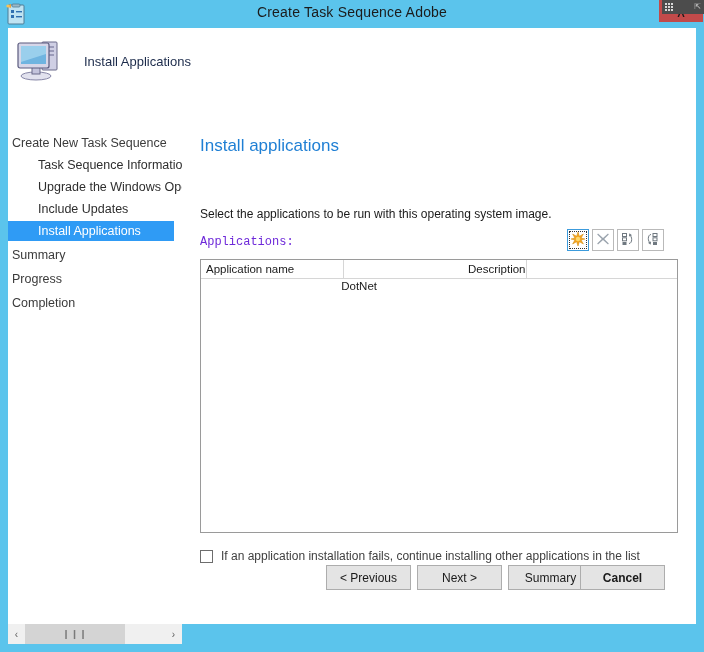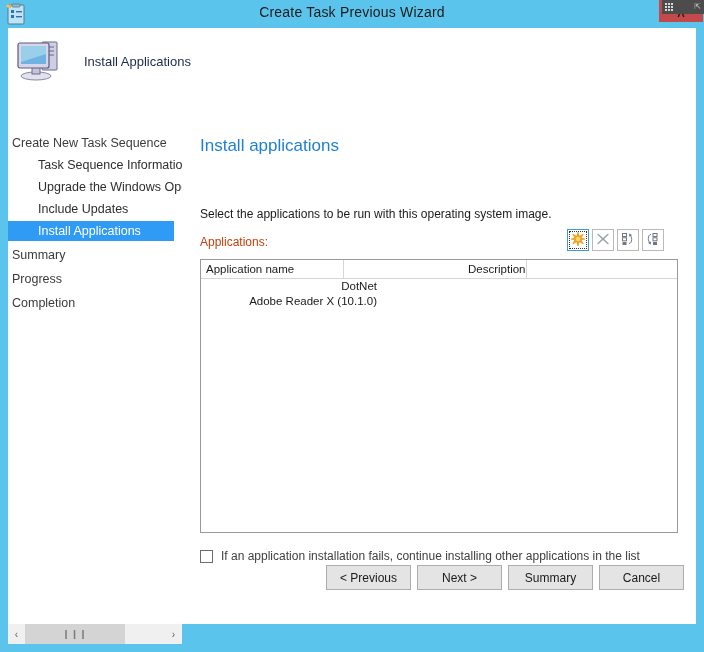--- a/index.html
+++ b/index.html
@@ -83,21 +83,21 @@
     background:#ffffff;
   }
   .page-heading{
     position:absolute;left:18px;top:47px;font-size:17px;color:#1f7fd4;
     font-weight:normal;
   }
   .intro{
     position:absolute;left:18px;top:118px;font-size:12px;color:#1a1a1a;
   }
   .field-label{
-    position:absolute;left:18px;top:146px;font-size:12px;color:#c2410c;
+    position:absolute;left:18px;top:146px;font-size:12px;color:#6d28d9;font-family:Liberation Mono, monospace;
   }
 
   
   .toolbar{
     position:absolute;left:385px;top:140px;display:flex;gap:3px;
   }
   .tool-btn{
     width:22px;height:22px;box-sizing:border-box;
     background:#ffffff;border:1px solid #b9b9b9;
     display:flex;align-items:center;justify-content:center;
@@ -156,21 +156,21 @@
   }
   .btn{
     position:absolute;top:12px;height:25px;width:85px;
     background:#e4e4e4;border:1px solid #adadad;box-sizing:border-box;
     font-family:"Liberation Sans","DejaVu Sans",sans-serif;
     font-size:12px;color:#1a1a1a;cursor:pointer;padding:0;
   }
   .btn.b0{left:318px;}
   .btn.b1{left:409px;}
   .btn.b2{left:500px;}
-  .btn.b3{left:591px;}
+  .btn.b3{left:572px;font-weight:bold;}
 
   
   .scrollbar{
     position:absolute;left:8px;top:624px;width:174px;height:20px;
     background:#f0f0f0;box-sizing:border-box;
   }
   .sb-arrow{
     position:absolute;top:0;width:17px;height:20px;background:#f0f0f0;
     display:flex;align-items:center;justify-content:center;
     font-size:10px;color:#606060;cursor:pointer;
@@ -199,21 +199,21 @@
         <rect x="3" y="2" width="16" height="19" rx="1" fill="#bfe3f2" stroke="#4f7d96" stroke-width="1"></rect>
         <rect x="7" y="1" width="8" height="3" rx="1" fill="#9ab8c6" stroke="#4f7d96" stroke-width=".8"></rect>
         <rect x="6" y="7" width="3" height="3" fill="#2f6fb0"></rect>
         <rect x="11" y="8" width="6" height="1.4" fill="#2f6fb0"></rect>
         <rect x="6" y="12" width="3" height="3" fill="#2f6fb0"></rect>
         <rect x="11" y="13" width="6" height="1.4" fill="#2f6fb0"></rect>
         <path d="M1 3 L6 1 L6 5 Z" fill="#f2a93b"></path>
         <circle cx="3" cy="3" r="1.6" fill="#f7c35c"></circle>
       </svg>
     </span>
-    <div class="title-text">Create Task Previous Wizard</div>
+    <div class="title-text">Create Task Sequence Adobe</div>
     <button class="close-btn">
       <span class="glyph">˄</span>
     </button>
     <div class="sys-overlay">
       <span class="sys-dots">
         <i></i>
           <i></i>
           <i></i>
           <i></i>
           <i></i>
@@ -306,25 +306,20 @@
         <div class="list-header">
           <div class="col-head c0">Application name</div>
           <div class="col-head c1">Description</div>
           <div class="col-head c2"></div>
         </div>
         <div class="list-row">
           <div class="cell c0">DotNet</div>
           <div class="cell c1"></div>
           <div class="cell c2"></div>
         </div>
-        <div class="list-row">
-          <div class="cell c0">Adobe Reader X (10.1.0)</div>
-          <div class="cell c1"></div>
-          <div class="cell c2"></div>
-        </div>
       </div>
 
       <div class="cb-row">
         <span class="cb-box"></span>
         <span class="cb-label">If an application installation fails, continue installing other applications in the list</span>
       </div>
     </div>
 
     <div class="footer">
       <button class="btn b0">&lt; Previous</button>

